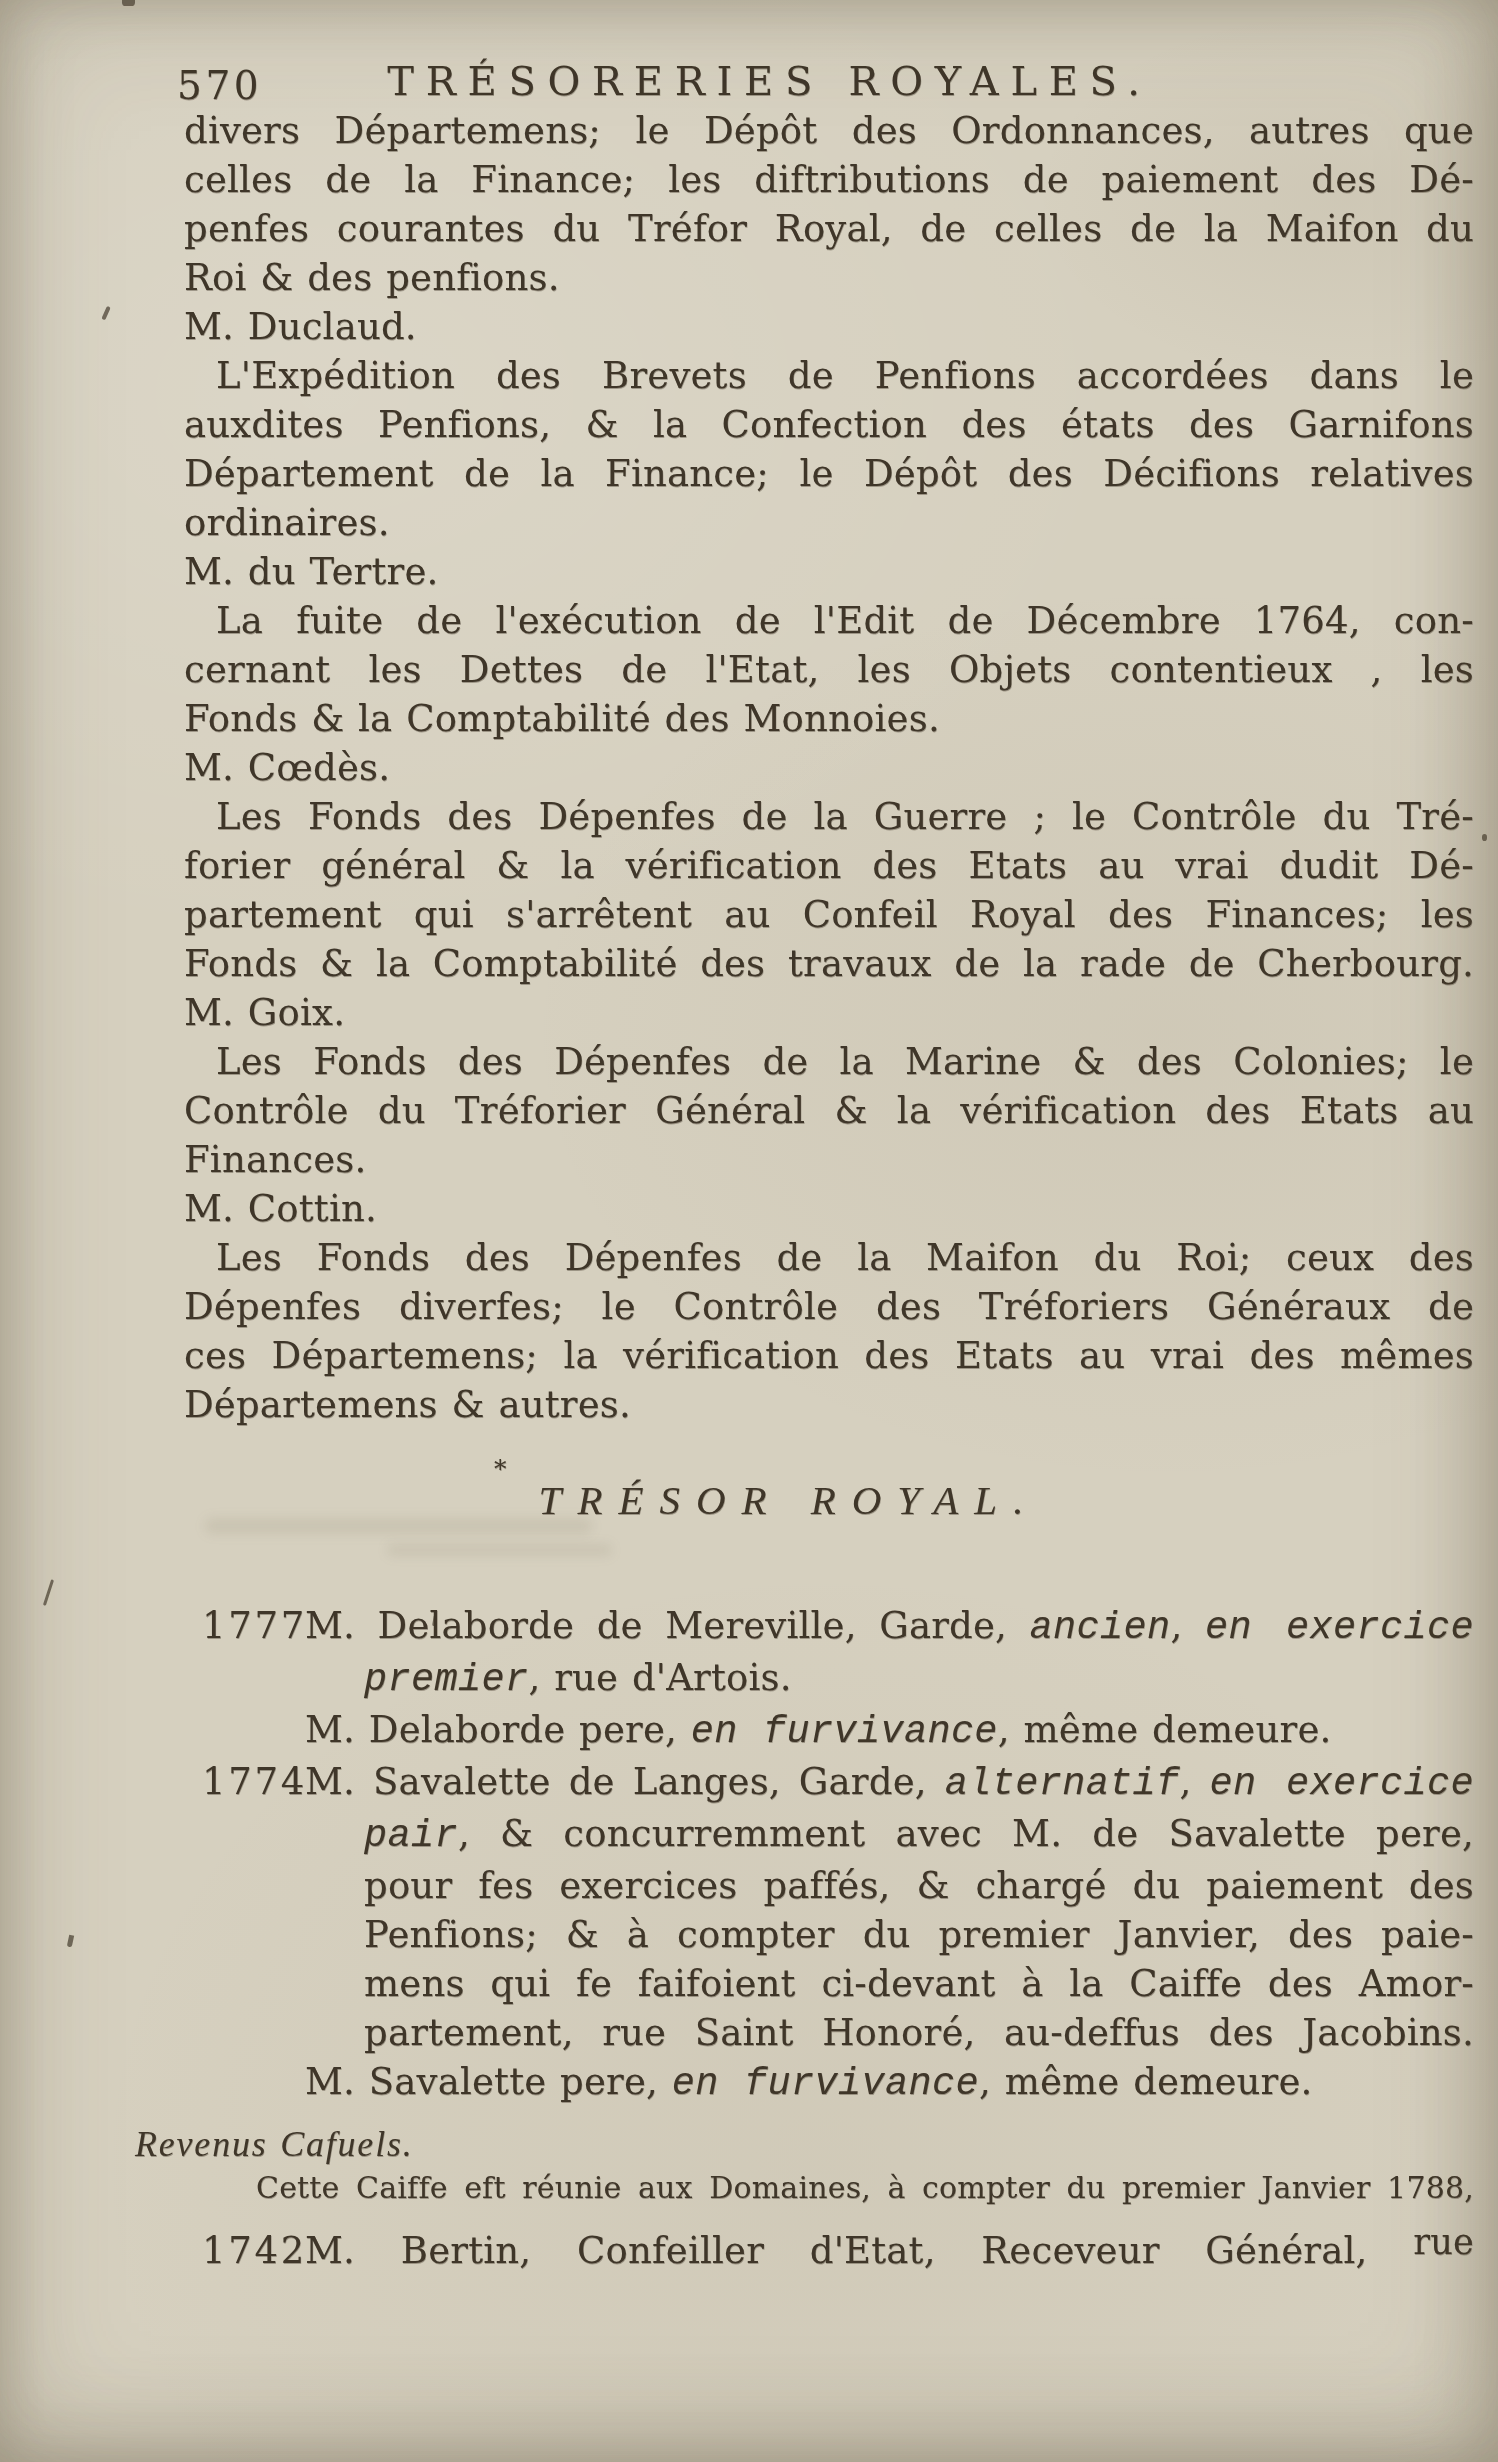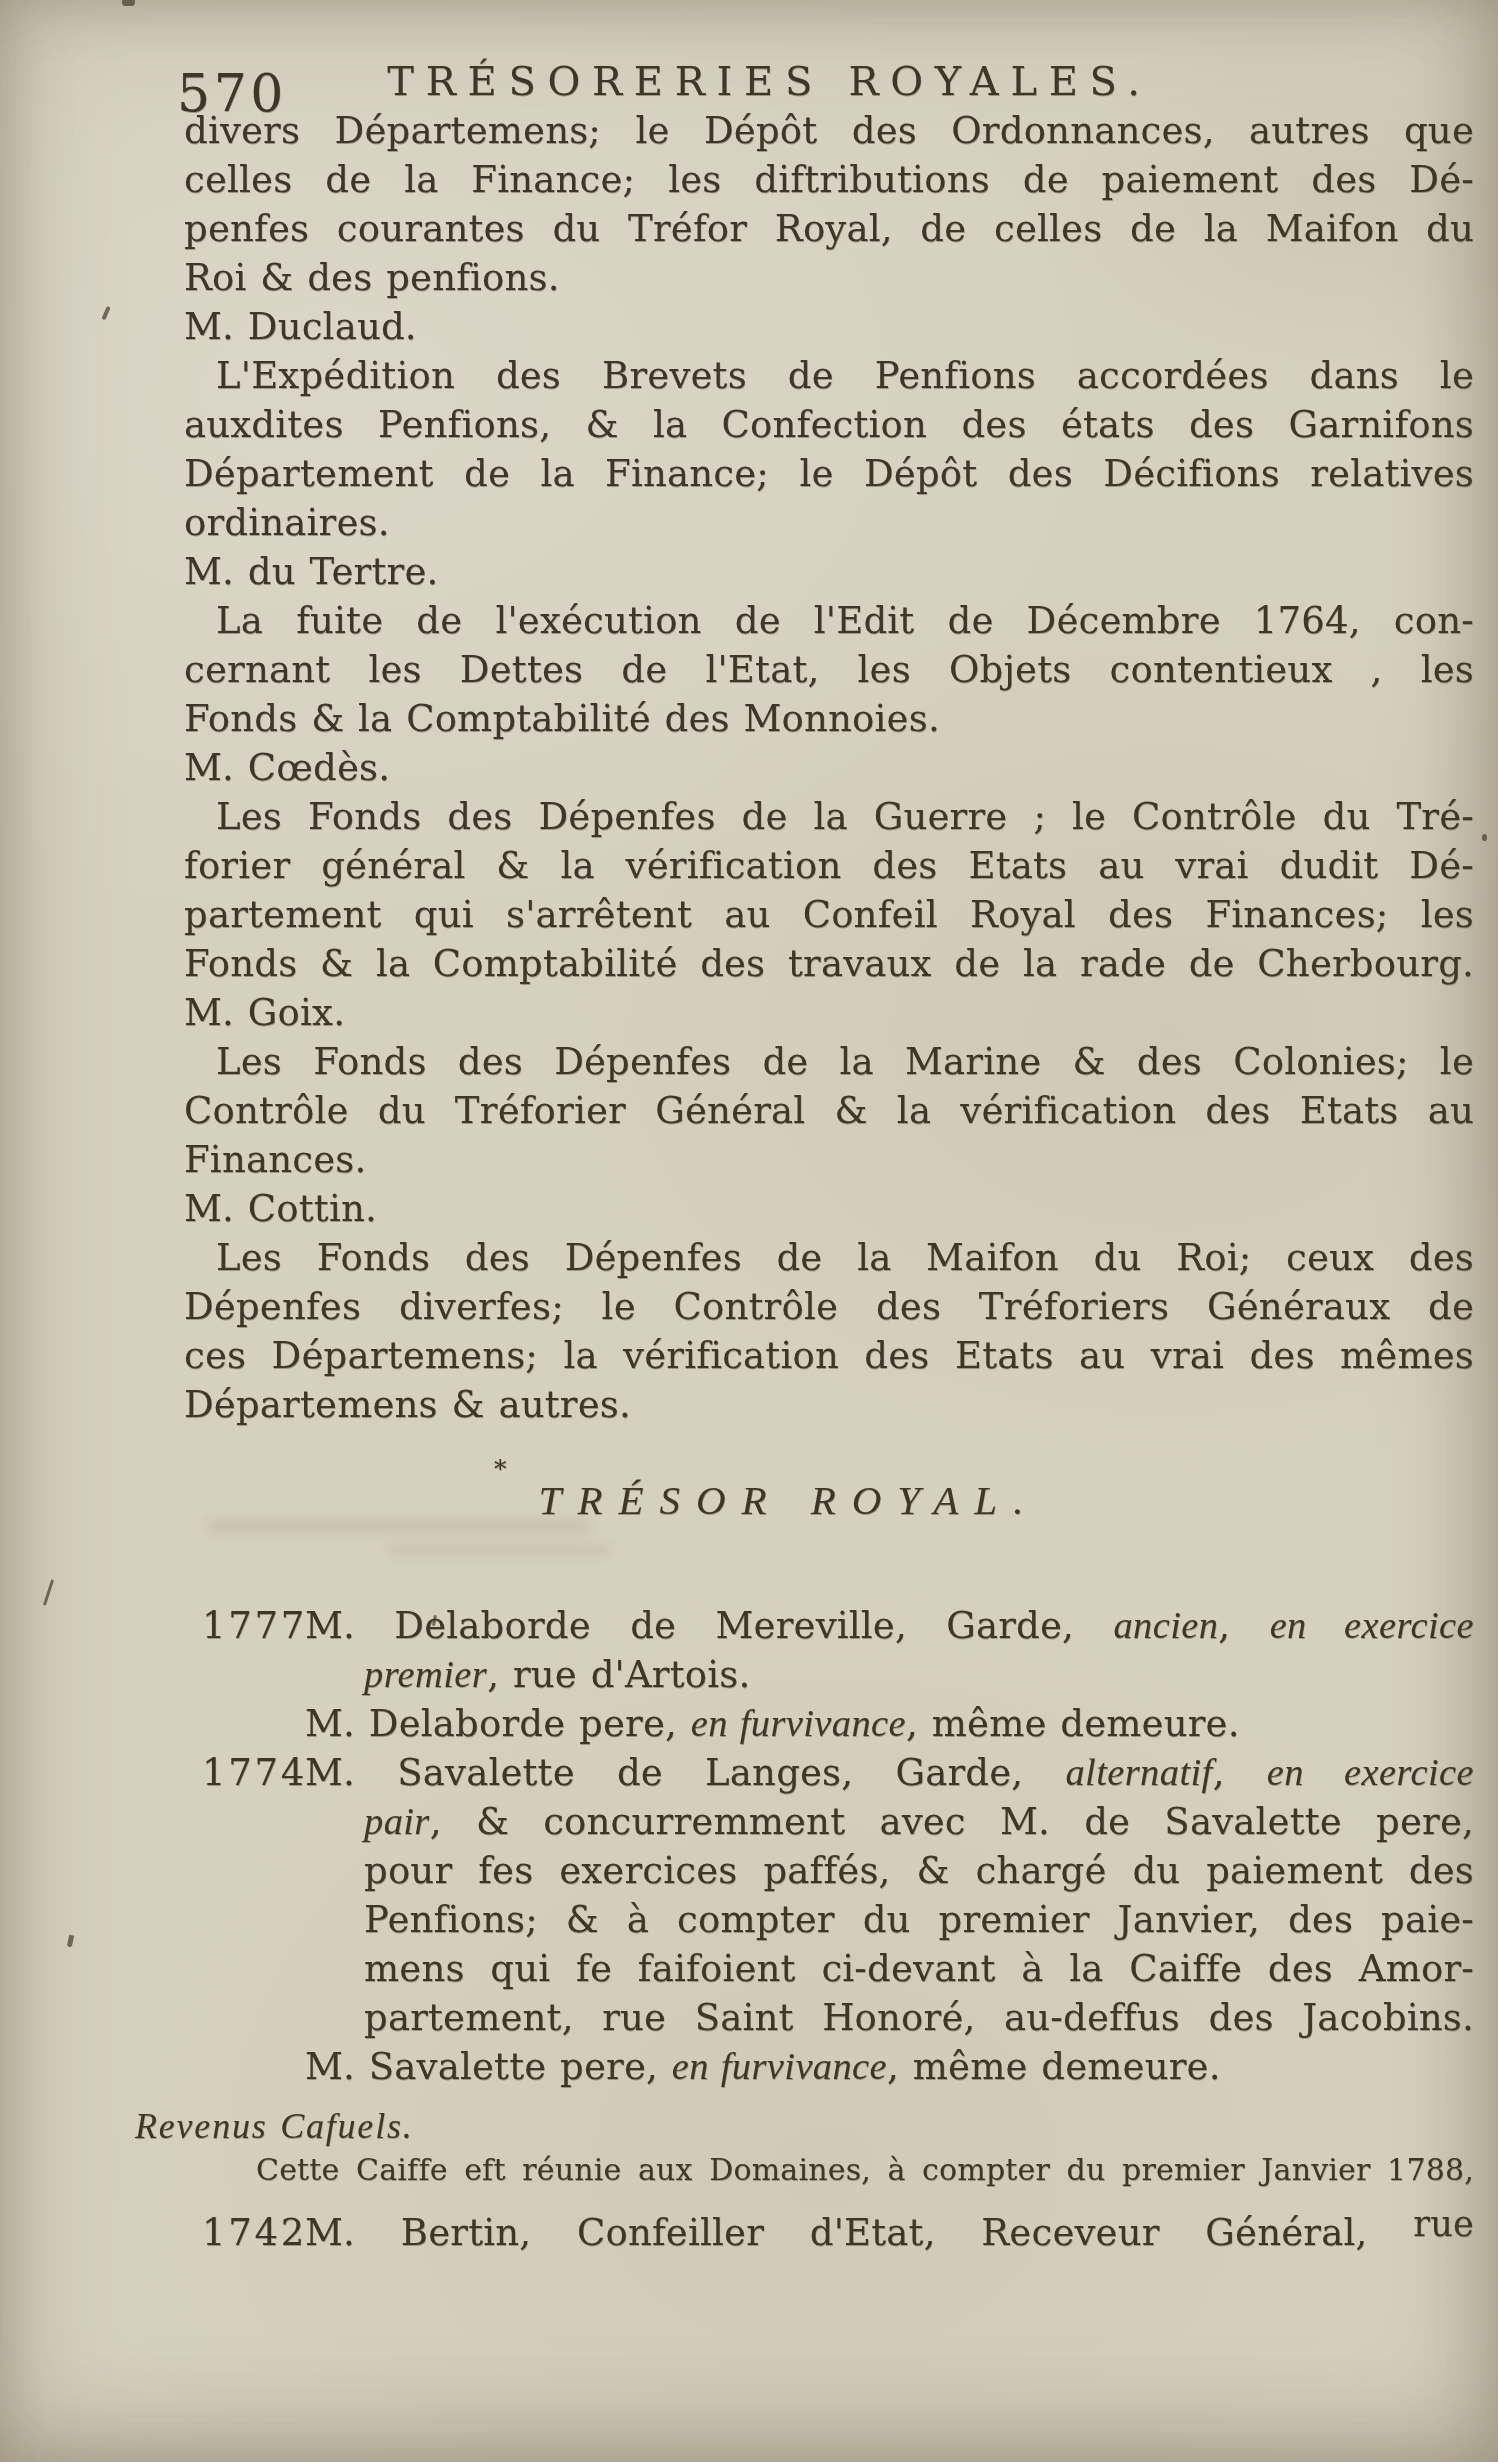--- a/index.html
+++ b/index.html
@@ -23,21 +23,21 @@
     box-shadow:
       inset 0 0 126px rgba(92,80,58,0.22),
       inset -25px 0 63px rgba(92,80,58,0.16),
       inset 0 -31px 81px rgba(92,80,58,0.14),
       inset 12.6px 0 36px rgba(92,80,58,0.10);
   }
   .txt{ text-shadow:0.5px 0.6px 0.6px rgba(64,53,40,0.38); }
 
   
   .head-row{position:absolute;top:58px;left:0;width:100%;height:54px;}
-  .pagenum{position:absolute;left:177px;top:5.4px;font-size:52px;letter-spacing:3.6px;}
+  .pagenum{position:absolute;left:177px;top:5.4px;font-size:39px;letter-spacing:3.6px;}
   .running-head{
     position:absolute;left:0;right:0;top:0;text-align:center;
     font-size:40px;letter-spacing:11.7px;transform:translateX(20px);
     white-space:nowrap;
   }
 
   
   .col{position:absolute;left:184px;top:106px;width:1290px;font-size:37px;line-height:49px;letter-spacing:0.2px;word-spacing:1.8px;}
   .ln{min-height:49px;}
   .j{text-align:justify;text-align-last:justify;}
@@ -60,21 +60,21 @@
   .yr{position:absolute;left:18px;top:0;letter-spacing:2.7px;}
 
   .sub-heading{
     margin-top:12.6px;line-height:47px;text-align:left;transform:translateX(-49px);
     font-style:italic;font-size:36px;letter-spacing:1.8px;
     font-family:"Liberation Serif","DejaVu Serif",serif;
   }
   .footnote{line-height:40px;font-size:30px;padding-left:72px;letter-spacing:0.2px;}
   .last-entry{margin-top:9px;}
 
-  .it{font-style:italic;font-family:Liberation Serif, serif;font-size:1.04em;letter-spacing:0.4px;}
+  .it{font-style:italic;font-family:Liberation Mono, monospace;font-size:1.04em;letter-spacing:0.4px;}
   .sup{display:inline-block;transform:translateY(-9px);font-size:0.95em;}
 
   
   .mark{position:absolute;background:rgba(58,48,36,0.65);border-radius:1.8px;}
   .m-topnick{left:122px;top:0;width:12.6px;height:6.3px;border-radius:0 0 3.6px 3.6px;}
   .m-tick1{left:104px;top:306px;width:3.6px;height:14.4px;transform:rotate(24deg);border-radius:1.8px;}
   .m-slash{left:47px;top:1579px;width:2.7px;height:27px;transform:rotate(18deg);}
   .m-comma{left:68px;top:1935px;width:4.5px;height:11.7px;border-radius:0 0 4.5px 4.5px;transform:rotate(12deg);}
   .m-dot-r{left:1482px;top:834px;width:5.4px;height:7.2px;border-radius:50%;}
   .m-tick2{left:433px;top:1615px;width:2.7px;height:10.8px;transform:rotate(10deg);}

